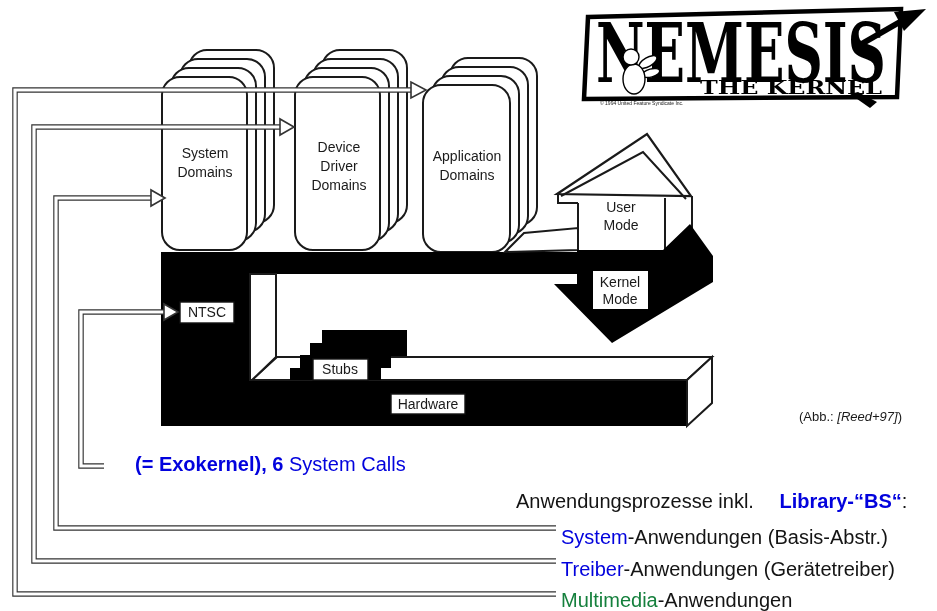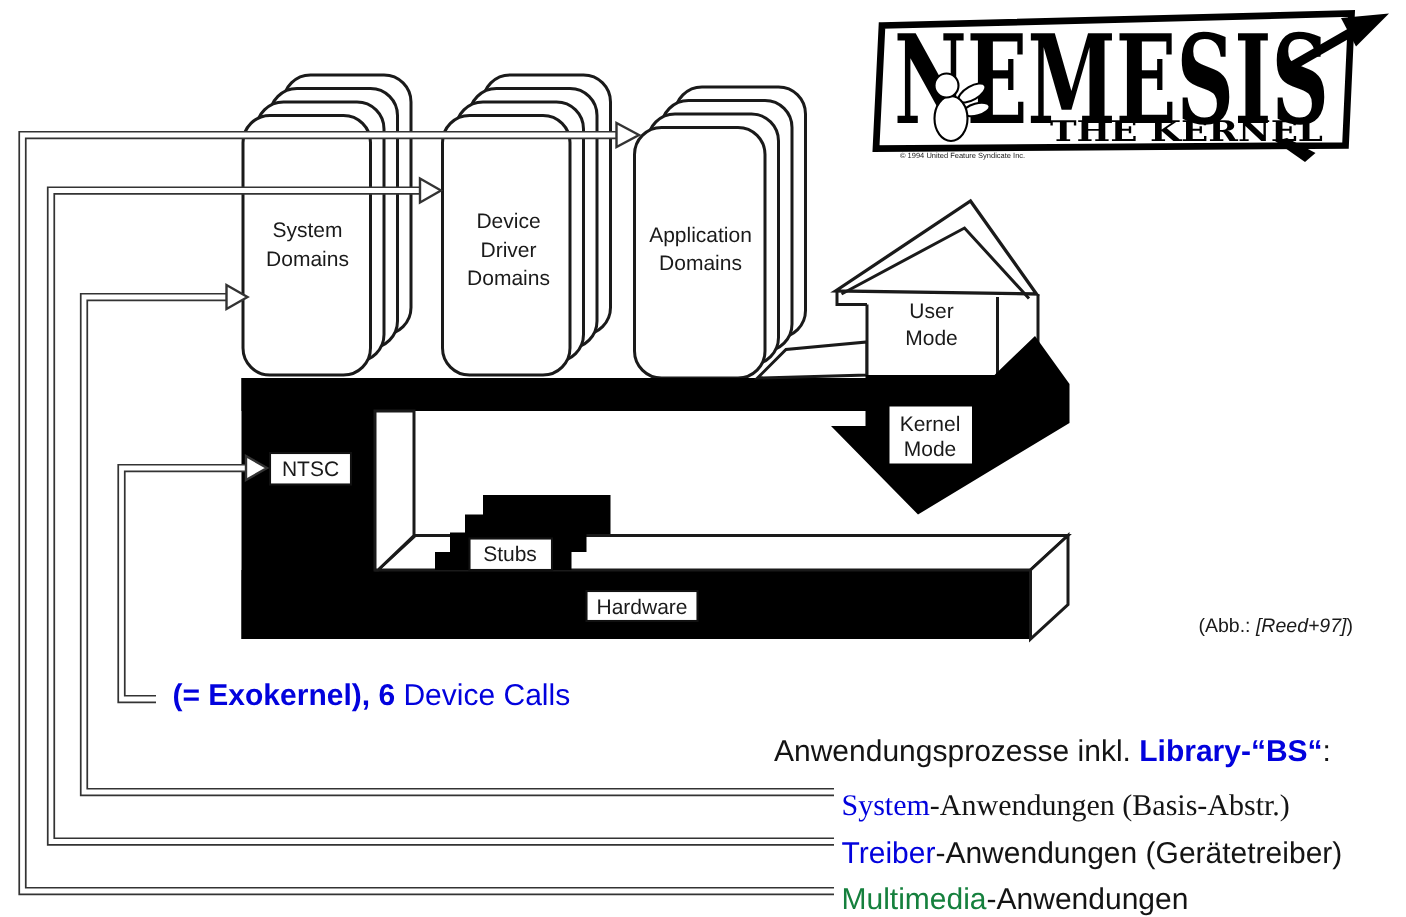--- a/index.html
+++ b/index.html
@@ -6,21 +6,21 @@
   #slide{position:relative;width:937px;height:611px;background:#fff;overflow:hidden;
          font-family:"Liberation Sans",sans-serif;}
   #diagram{position:absolute;left:0;top:0;}
   svg text{font-family:"Liberation Sans",sans-serif;fill:#1a1a1a;}
   .stack-label{font-size:14px;text-anchor:middle;}
   .box-label{font-size:14px;text-anchor:middle;}
   .logo-title{font-family:"DejaVu Serif",serif;font-weight:bold;fill:#000;}
   .logo-sub{font-family:"DejaVu Serif",serif;font-weight:bold;fill:#000;}
   .ann{position:absolute;font-size:20px;color:#141414;white-space:nowrap;line-height:26px;}
   .blue{color:#0202dd;}
-  .b{font-weight:bold;}
+  .b{font-weight:bold;margin-left:20px;}
   .cite-it{font-style:italic;}
 </style>
 </head>
 <body>
 
 <div id="slide">
 
 <svg id="diagram" width="937" height="611" viewBox="0 0 937 611">
 
   <g>
@@ -122,28 +122,28 @@
     </g>
     <text x="600" y="105" font-size="5" fill="#555">© 1994 United Feature Syndicate Inc.</text>
   </g>
 
   <text x="799" y="421" font-size="13">
     <tspan>(Abb.: </tspan><tspan class="cite-it" font-style="italic">[Reed+97]</tspan><tspan>)</tspan>
   </text>
 </svg>
 
   <div class="ann" style="left:115px;top:451px;">
-    <div class="blue"><span class="b">(= Exokernel), 6</span><span> Device Calls</span></div>
+    <div class="blue"><span class="b">(= Exokernel), 6</span><span> System Calls</span></div>
   </div>
 
   <div class="ann" style="left:516px;top:488px;">
     <span>Anwendungsprozesse inkl. </span><span class="blue b">Library-“BS“</span><span>:</span>
   </div>
 
-  <div class="ann" style="left:561px;top:524px;font-family:Liberation Serif, serif;">
+  <div class="ann" style="left:561px;top:524px;">
     <span style="color:#0202dd">System</span><span>-Anwendungen (Basis-Abstr.)</span>
   </div>
   <div class="ann" style="left:561px;top:556px;text-align:center;">
     <span style="color:#0202dd">Treiber</span><span>-Anwendungen (Gerätetreiber)</span>
   </div>
   <div class="ann" style="left:561px;top:587px;">
     <span style="color:#15803d">Multimedia</span><span>-Anwendungen</span>
   </div>
 
 </div>

